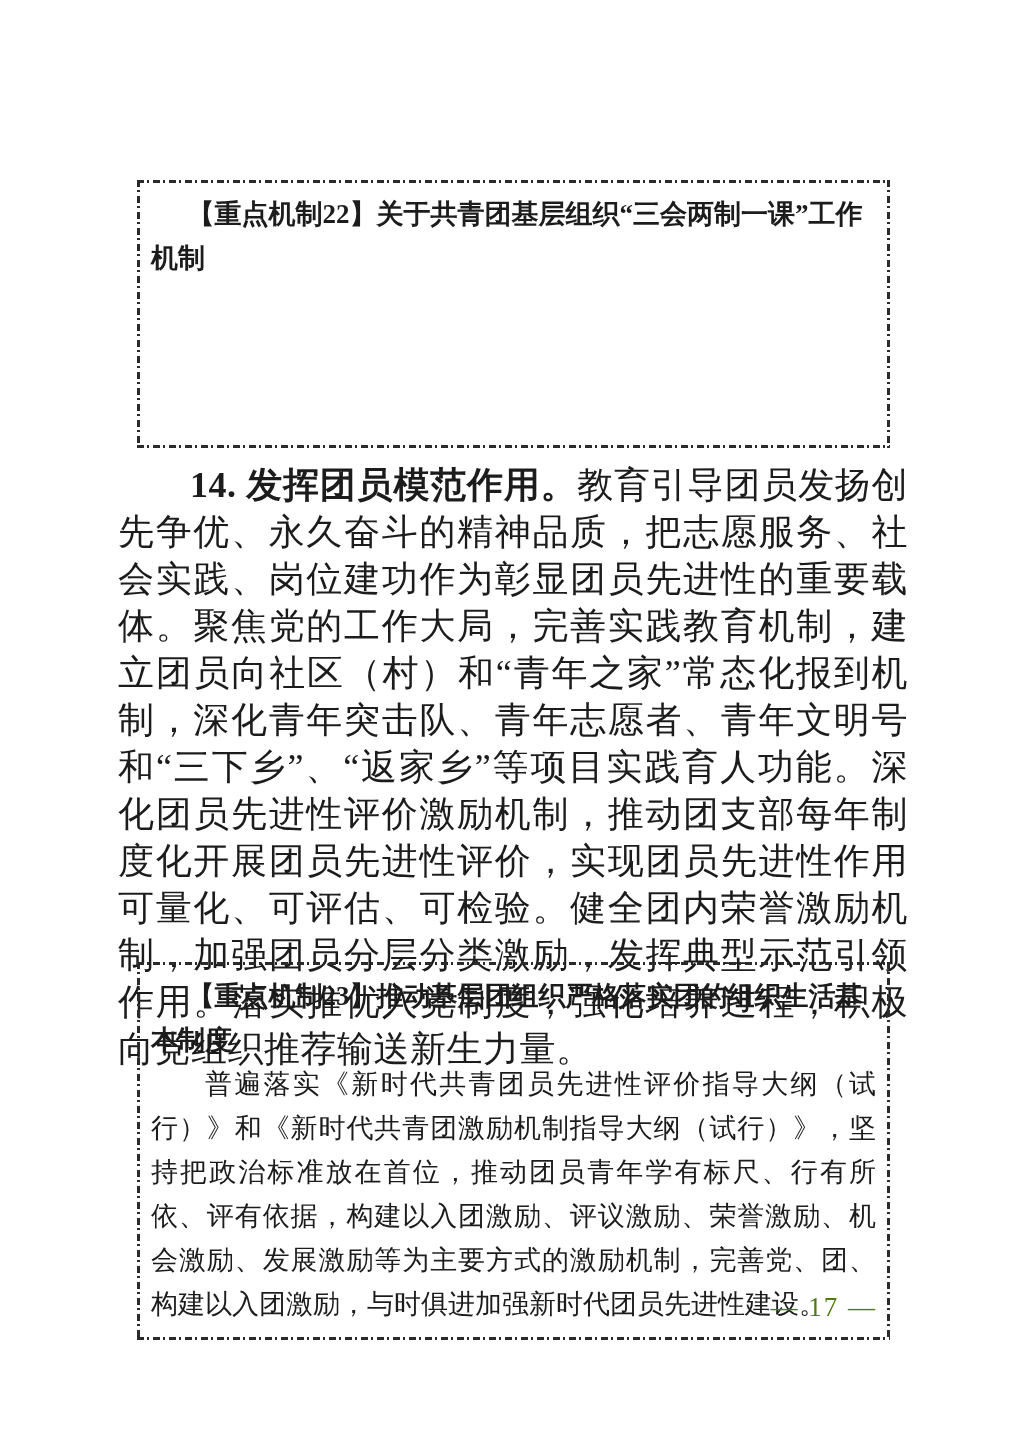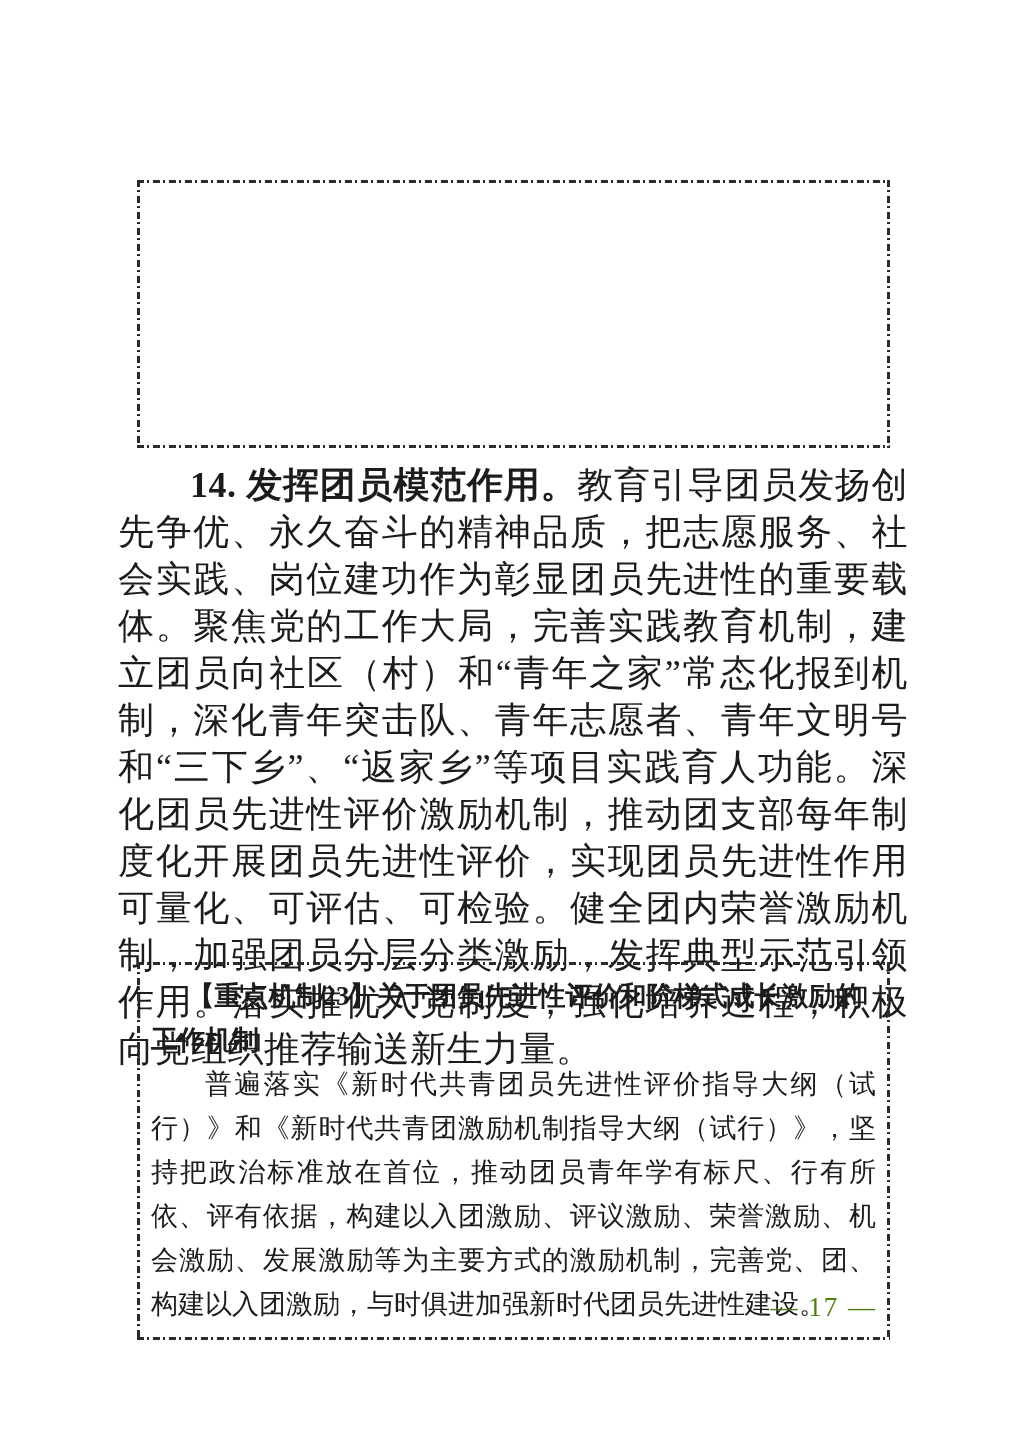--- a/index.html
+++ b/index.html
@@ -77,24 +77,25 @@
     letter-spacing: 2px;
     color: #4d7c0f;
   }
 </style>
 </head>
 <body>
 
 <div class="page">
 
   <section class="mech-box box-22">
+    <p class="box-title">【重点机制22】关于共青团基层组织“三会两制一课”工作机制</p>
   </section>
 
   <p class="body-para"><span class="para-lead">14. 发挥团员模范作用。</span><span>教育引导团员发扬创先争优、永久奋斗的精神品质，把志愿服务、社会实践、岗位建功作为彰显团员先进性的重要载体。聚焦党的工作大局，完善实践教育机制，建立团员向社区（村）和“青年之家”常态化报到机制，深化青年突击队、青年志愿者、青年文明号和“三下乡”、“返家乡”等项目实践育人功能。深化团员先进性评价激励机制，推动团支部每年制度化开展团员先进性评价，实现团员先进性作用可量化、可评估、可检验。健全团内荣誉激励机制，加强团员分层分类激励，发挥典型示范引领作用。落实推优入党制度，强化培养过程，积极向党组织推荐输送新生力量。</span></p>
 
   <section class="mech-box box-23">
-    <p class="box-title">【重点机制23】关于团员先进性评价和阶梯式成长激励的工作机制</p>
+    <p class="box-title">【重点机制23】推动基层团组织严格落实团的组织生活基本制度</p>
     <p class="box-body">普遍落实《新时代共青团员先进性评价指导大纲（试行）》和《新时代共青团激励机制指导大纲（试行）》，坚持把政治标准放在首位，推动团员青年学有标尺、行有所依、评有依据，构建以入团激励、评议激励、荣誉激励、机会激励、发展激励等为主要方式的激励机制，完善党、团、构建以入团激励，与时俱进加强新时代团员先进性建设。</p>
   </section>
 
   <div class="page-number">— 17 —</div>
 
 </div>
 
 </body></html>

